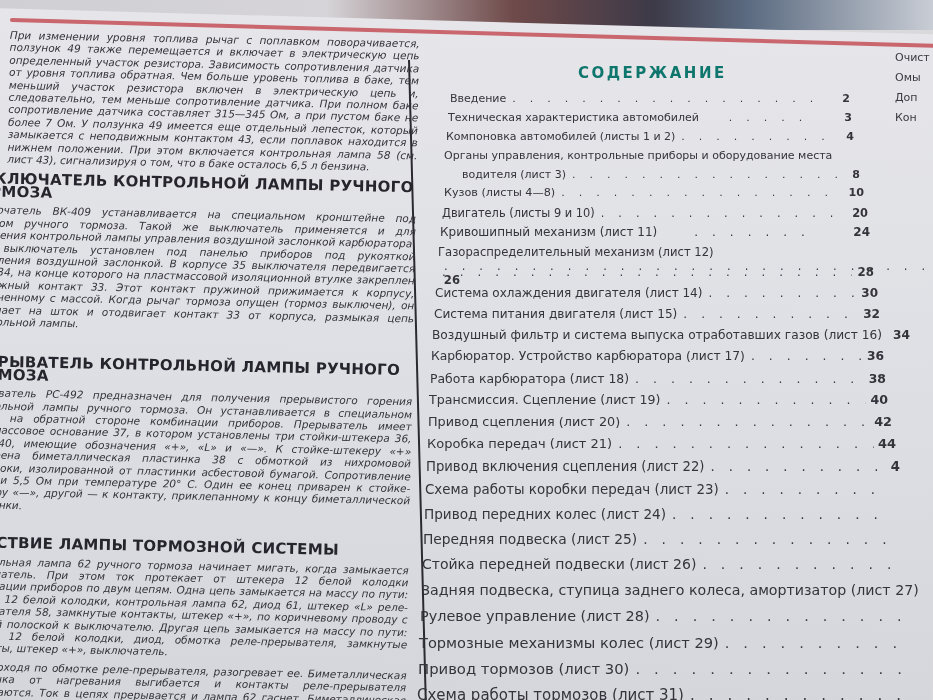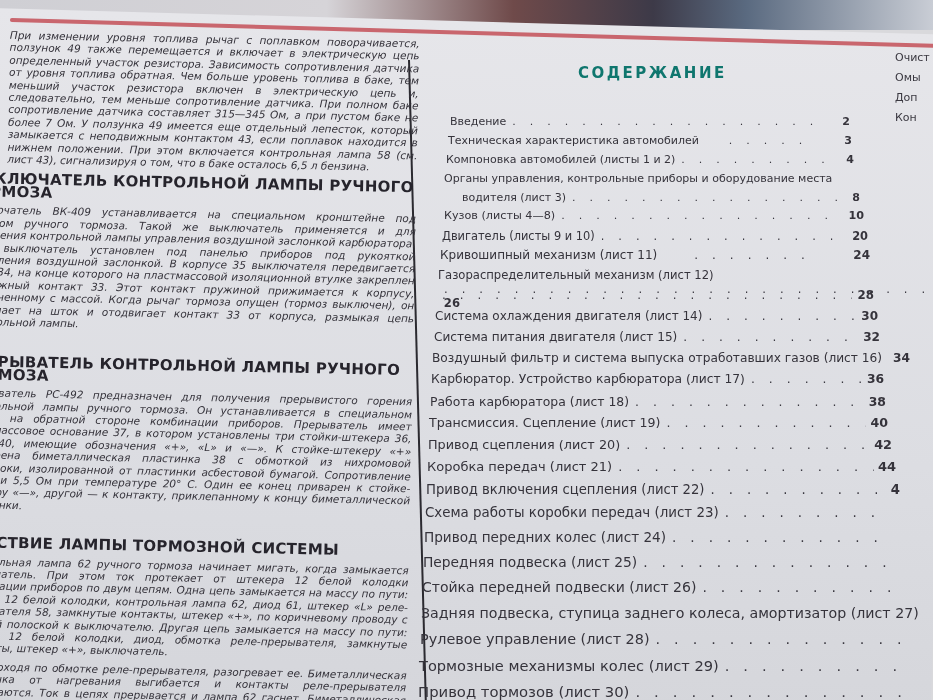--- a/index.html
+++ b/index.html
@@ -42,21 +42,21 @@
   
   .toc {
     position: absolute; left: 440px; top: 64px; width: 470px;
   }
   .toc-title {
     position: absolute; left: 138px; top: 0; font-size: 15px; font-weight: bold;
     letter-spacing: 2.5px; color: #0f766e;
   }
   .toc-row {
     position: absolute; display: flex; align-items: baseline;
-    font-size: 11.5px; white-space: nowrap; color: #35333b; margin-top: 23px;
+    font-size: 11.5px; white-space: nowrap; color: #35333b;
   }
   .toc-row .label { flex: 0 0 auto; }
   .toc-row .dots {
     flex: 1 1 auto; overflow: hidden; color: #3a3840; letter-spacing: 14px; padding-left: 6px;
   }
   .toc-row .page-no { flex: 0 0 auto; font-weight: bold; text-align: right; min-width: 22px; }
   .far-right {
     position: absolute; left: 895px; top: 48px; font-size: 11px; line-height: 20px; color: #3a3840;
   }
 </style>

